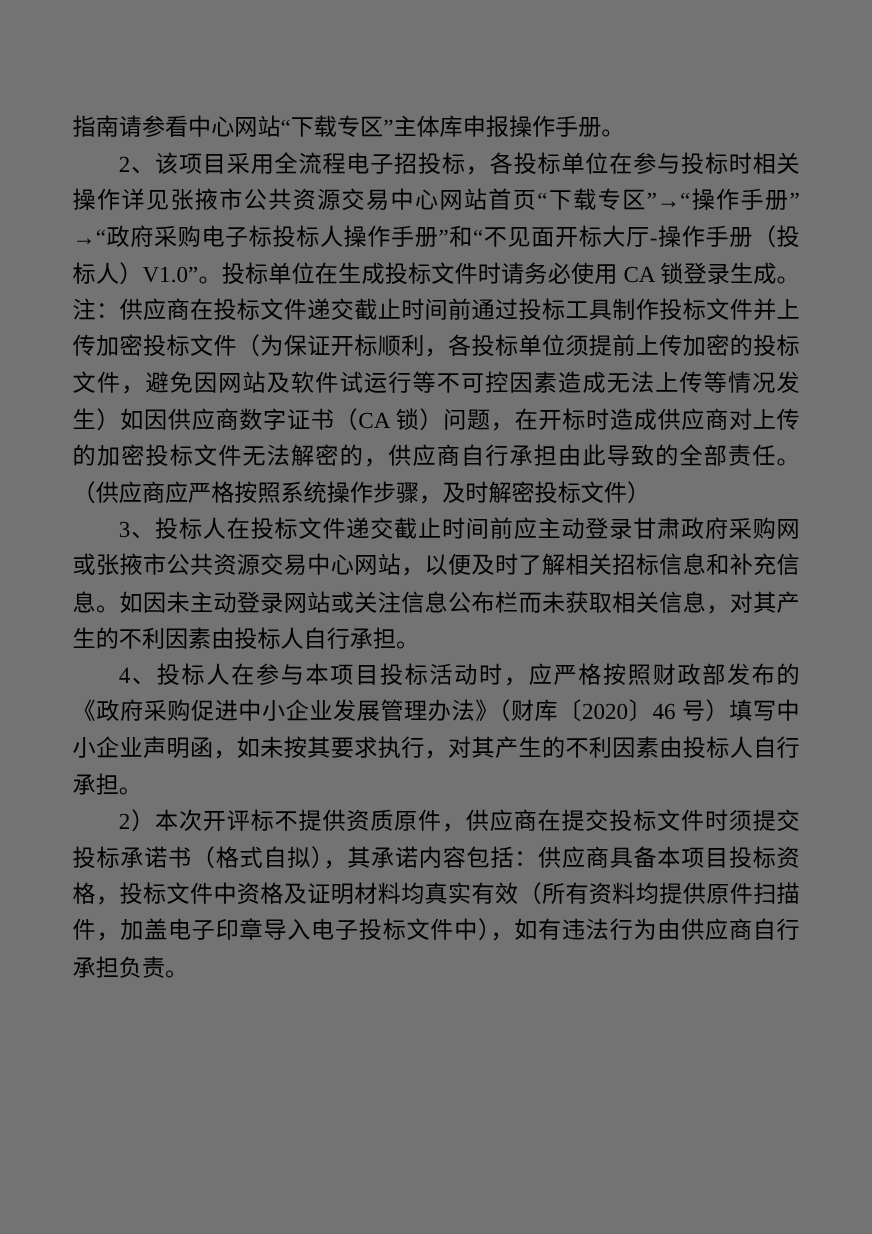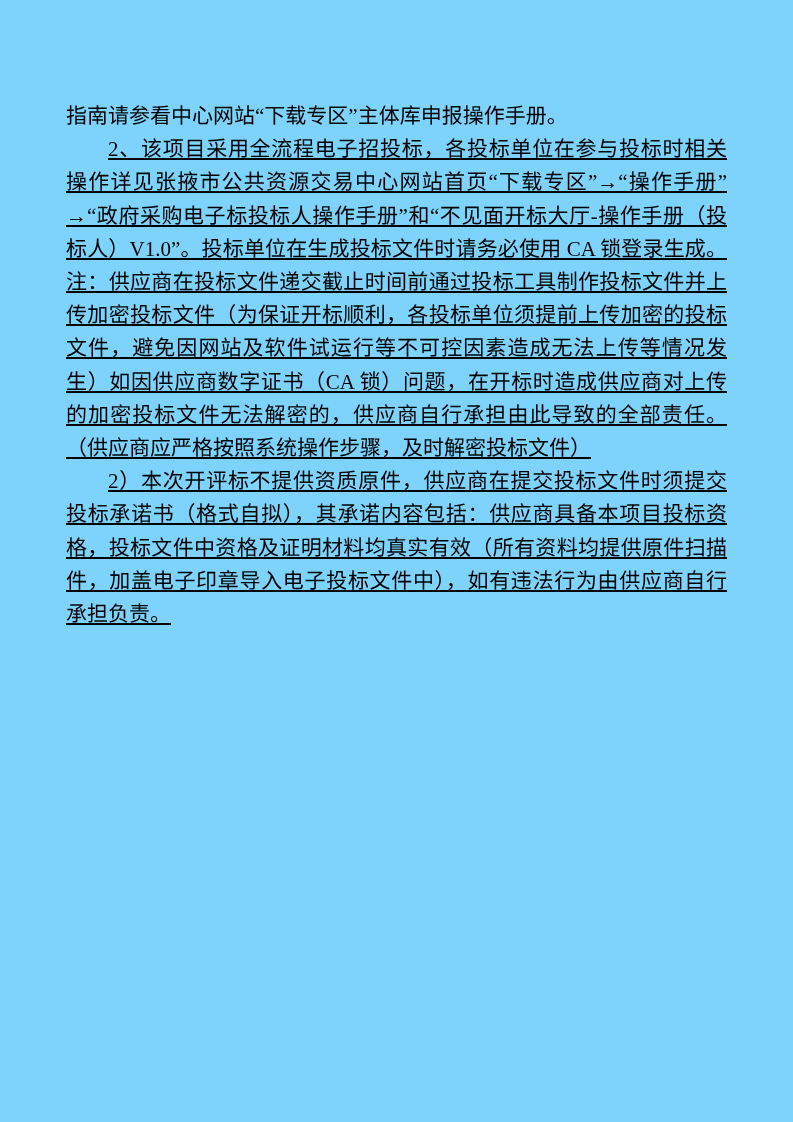--- a/index.html
+++ b/index.html
@@ -4,21 +4,21 @@
 <style>
   html, body {
     margin: 0;
     padding: 0;
     background: #ffffff;
   }
   .page {
     position: relative;
     width: 793px;
     height: 1122px;
-    background: #7dd3fc;
+    background: #737373;
     overflow: hidden;
     font-family: "Liberation Serif", "DejaVu Serif", serif;
     color: #000000;
   }
   .content {
     position: absolute;
     left: 66px;
     top: 100px;
     width: 661px;
   }
@@ -26,26 +26,27 @@
     margin: 0;
     font-size: 21px;
     line-height: 33.2px;
     text-align: justify;
     text-justify: inter-ideograph;
     letter-spacing: 0;
     word-break: break-all;
   }
   .indent {
     text-indent: 2em;
-    text-decoration: underline;
   }
 </style>
 </head>
 <body>
 
 <div class="page">
   <div class="content">
     <p class="para">指南请参看中心网站“下载专区”主体库申报操作手册。</p>
     <p class="para indent">2、该项目采用全流程电子招投标，各投标单位在参与投标时相关操作详见张掖市公共资源交易中心网站首页“下载专区”→“操作手册”→“政府采购电子标投标人操作手册”和“不见面开标大厅-操作手册（投标人）V1.0”。投标单位在生成投标文件时请务必使用 CA 锁登录生成。注：供应商在投标文件递交截止时间前通过投标工具制作投标文件并上传加密投标文件（为保证开标顺利，各投标单位须提前上传加密的投标文件，避免因网站及软件试运行等不可控因素造成无法上传等情况发生）如因供应商数字证书（CA 锁）问题，在开标时造成供应商对上传的加密投标文件无法解密的，供应商自行承担由此导致的全部责任。（供应商应严格按照系统操作步骤，及时解密投标文件）</p>
+    <p class="para indent">3、投标人在投标文件递交截止时间前应主动登录甘肃政府采购网或张掖市公共资源交易中心网站，以便及时了解相关招标信息和补充信息。如因未主动登录网站或关注信息公布栏而未获取相关信息，对其产生的不利因素由投标人自行承担。</p>
+    <p class="para indent">4、投标人在参与本项目投标活动时，应严格按照财政部发布的《政府采购促进中小企业发展管理办法》（财库〔2020〕46 号）填写中小企业声明函，如未按其要求执行，对其产生的不利因素由投标人自行承担。</p>
     <p class="para indent">2）本次开评标不提供资质原件，供应商在提交投标文件时须提交投标承诺书（格式自拟），其承诺内容包括：供应商具备本项目投标资格，投标文件中资格及证明材料均真实有效（所有资料均提供原件扫描件，加盖电子印章导入电子投标文件中），如有违法行为由供应商自行承担负责。</p>
 
   </div>
 </div>
 
 </body></html>

